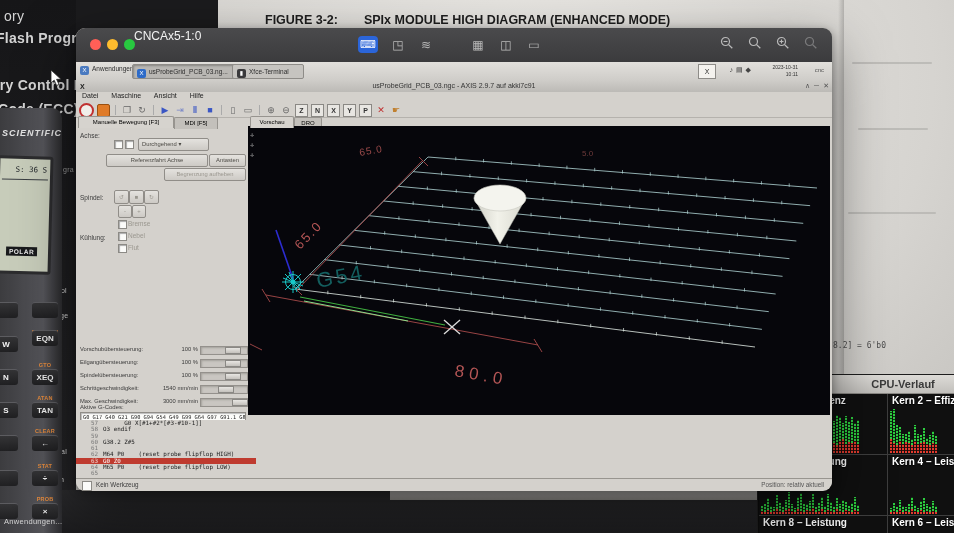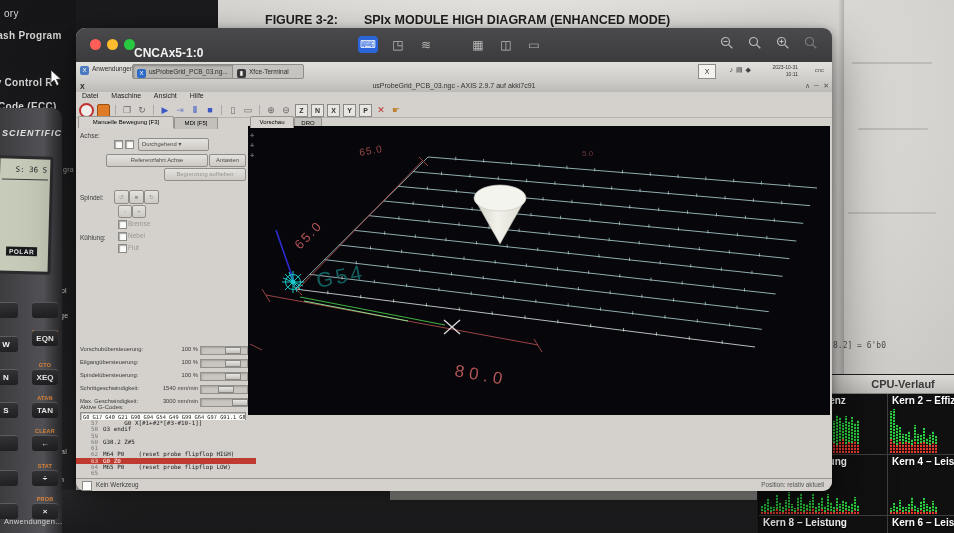--- a/index.html
+++ b/index.html
@@ -4,21 +4,21 @@
 <style>
   html,body{margin:0;padding:0}
   body{width:954px;height:533px;overflow:hidden;position:relative;
        font-family:"Liberation Sans",sans-serif;
        background:radial-gradient(ellipse at 55% 15%, #eceae6 0%, #d6d4d0 55%, #b9b7b3 100%);}
   .abs{position:absolute}
   .nosel{user-select:none}
   
   #monitor-top{left:0;top:0;width:218px;height:36px;background:#1b1b1d}
   #monitor-left{left:0;top:0;width:76px;height:533px;background:linear-gradient(#161618,#242426)}
-  .mon-frag{color:#d4d4d4;font-size:10px;letter-spacing:.3px;white-space:nowrap}
+  .mon-frag{color:#d4d4d4;font-size:14px;letter-spacing:.3px;white-space:nowrap}
   #paper-shadow{left:838px;top:0;width:6px;height:374px;background:linear-gradient(to right,rgba(0,0,0,0),rgba(0,0,0,.18))}
   .paper-line{background:#b7b5b1;height:2px;border-radius:1px;opacity:.8}
   #desk-bottom{left:62px;top:490px;width:695px;height:43px;background:linear-gradient(#2a2a2c,#1c1c1e)}
   #desk-sliver{left:390px;top:488px;width:367px;height:12px;background:linear-gradient(#c9c7c3,#8a8884)}
   #figure-caption{top:13px;left:265px;font-size:12.5px;font-weight:bold;color:#1e1e1e;white-space:nowrap}
   #figure-caption b{margin-right:26px}
   
   #calc{left:0;top:108px;width:62px;height:425px;background:linear-gradient(to right,#3c3c3f,#55555a 70%,#2c2c2f);border-top-right-radius:10px;z-index:2}
   #calc-brand{left:2px;top:20px;font-style:italic;font-weight:bold;font-size:9px;color:#e4e4e4;letter-spacing:1px}
   #calc-lcd{left:-4px;top:48px;width:50px;height:112px;background:#c7ccba;border:3px solid #2c2c2e;border-radius:3px;transform:rotate(1.5deg)}
@@ -37,21 +37,21 @@
   .cpu-bars{position:absolute;left:2px;right:2px;bottom:1px;height:46px;display:flex;align-items:flex-end;gap:1px}
   .cpu-col{width:2px;display:flex;flex-direction:column;justify-content:flex-end}
   .seg-g{background:repeating-linear-gradient(to top,#2ecc40 0 2px,#0b3a10 2px 3px)}
   .seg-r{background:repeating-linear-gradient(to top,#e23b2e 0 2px,#3f0f08 2px 3px)}
   
   #win{left:76px;top:28px;width:756px;height:462px;border-radius:9px;background:#d4d1cc;z-index:3;
        box-shadow:0 20px 55px rgba(0,0,0,.5), 0 2px 8px rgba(0,0,0,.35)}
   #titlebar{position:absolute;left:0;top:0;right:0;height:34px;border-radius:9px 9px 0 0;
             background:linear-gradient(#4a4a4c,#3b3b3d);border-bottom:1px solid #262628}
   .tl{position:absolute;top:11px;width:11px;height:11px;border-radius:50%}
-  #win-title{position:absolute;left:58px;top:18px;color:#f2f2f2;font-size:12px;font-weight:bold}
+  #win-title{position:absolute;left:58px;top:1px;color:#f2f2f2;font-size:12px;font-weight:normal}
   .tb-ic{display:inline-block;color:#b9b9b9;font-size:12px;line-height:16px;text-align:center;min-width:16px}
   .tb-grp{position:absolute;top:8px;display:flex;gap:12px;align-items:center}
   .kbd-btn{background:#2b65d9;border-radius:4px;width:20px;height:17px;color:#fff;font-size:11px;line-height:17px;text-align:center}
   .mag{opacity:.85}
   
   #taskbar{position:absolute;left:0;top:34px;right:0;height:18px;background:linear-gradient(#e2e0dc,#cfcdc9);border-bottom:1px solid #9e9c98;font-size:6.5px;color:#2e2e2e}
   .tb-tab{position:absolute;top:2px;height:13px;background:#c6c4c0;border:1px solid #8e8c88;border-radius:2px;line-height:13px;padding:0 4px;white-space:nowrap;overflow:hidden}
   .tb-iconbox{display:inline-block;width:9px;height:9px;background:#4a7ac0;border-radius:2px;color:#fff;font-size:6px;line-height:9px;text-align:center;margin-right:3px;vertical-align:-1px}
   
   #wmtitle{position:absolute;left:0;top:52px;right:0;height:12px;background:linear-gradient(#cfcdc9,#bcbab6);border-bottom:1px solid #98968f;font-size:7px;color:#333;text-align:center;line-height:12px}

